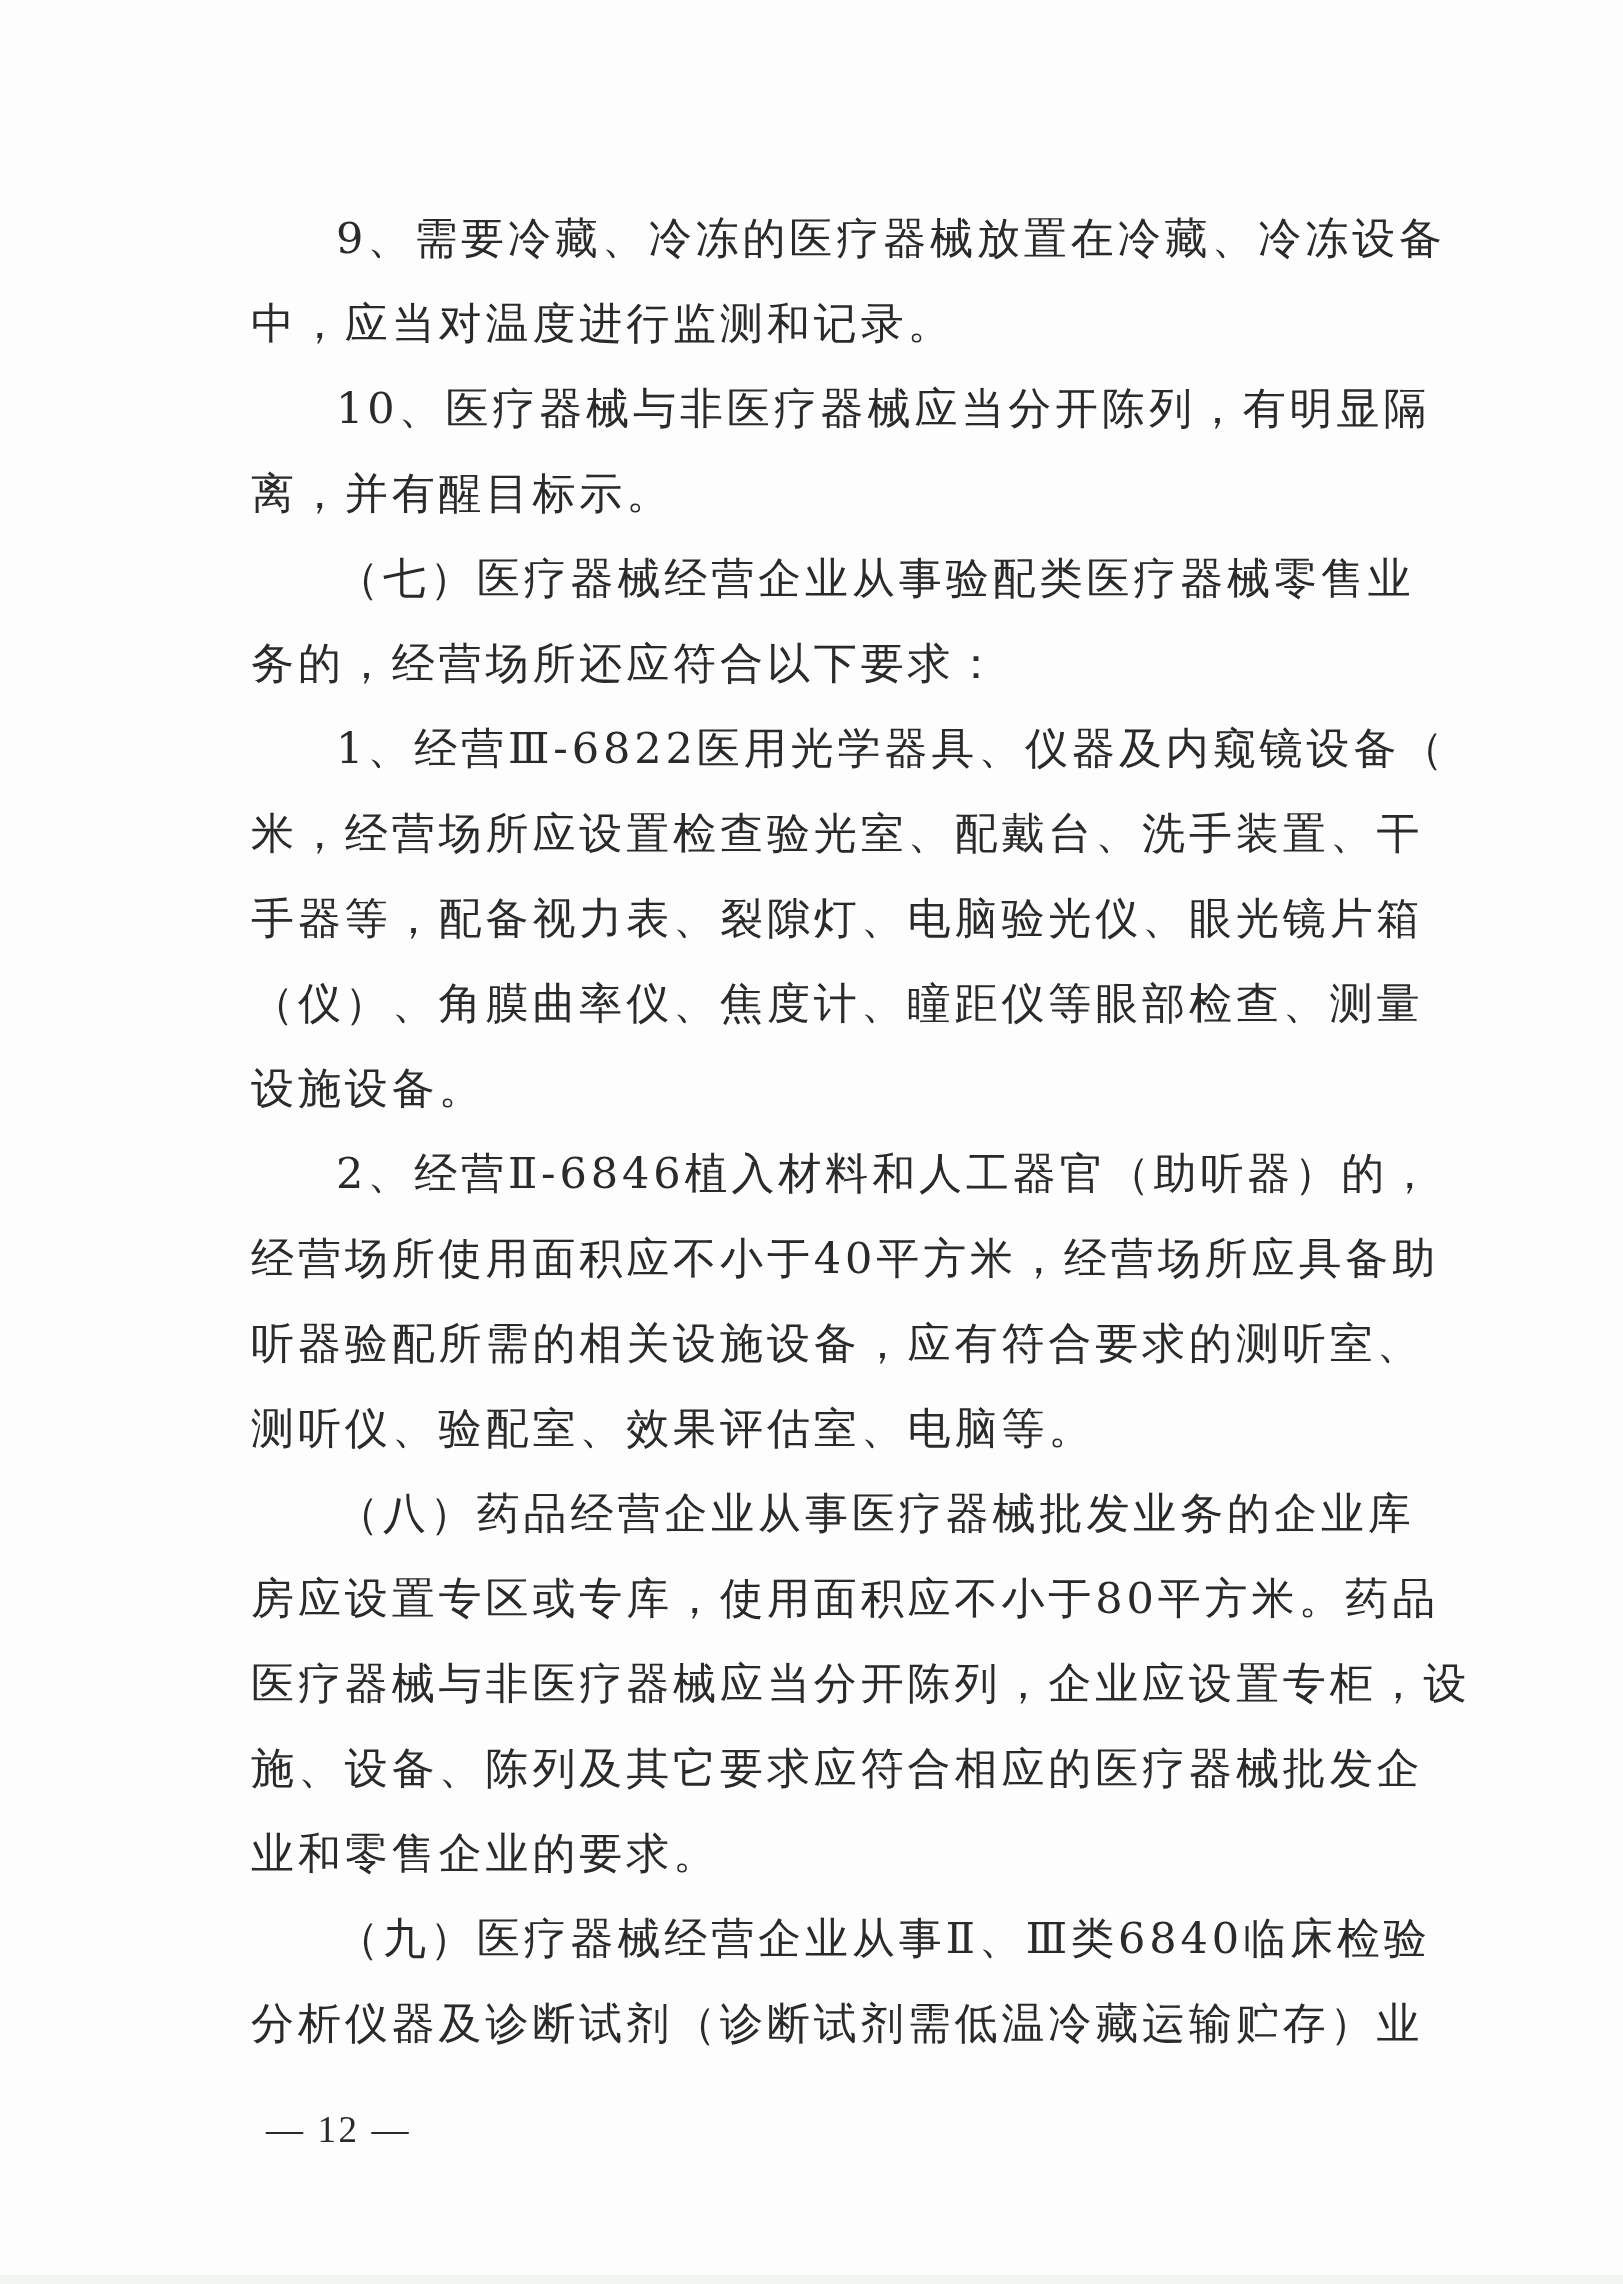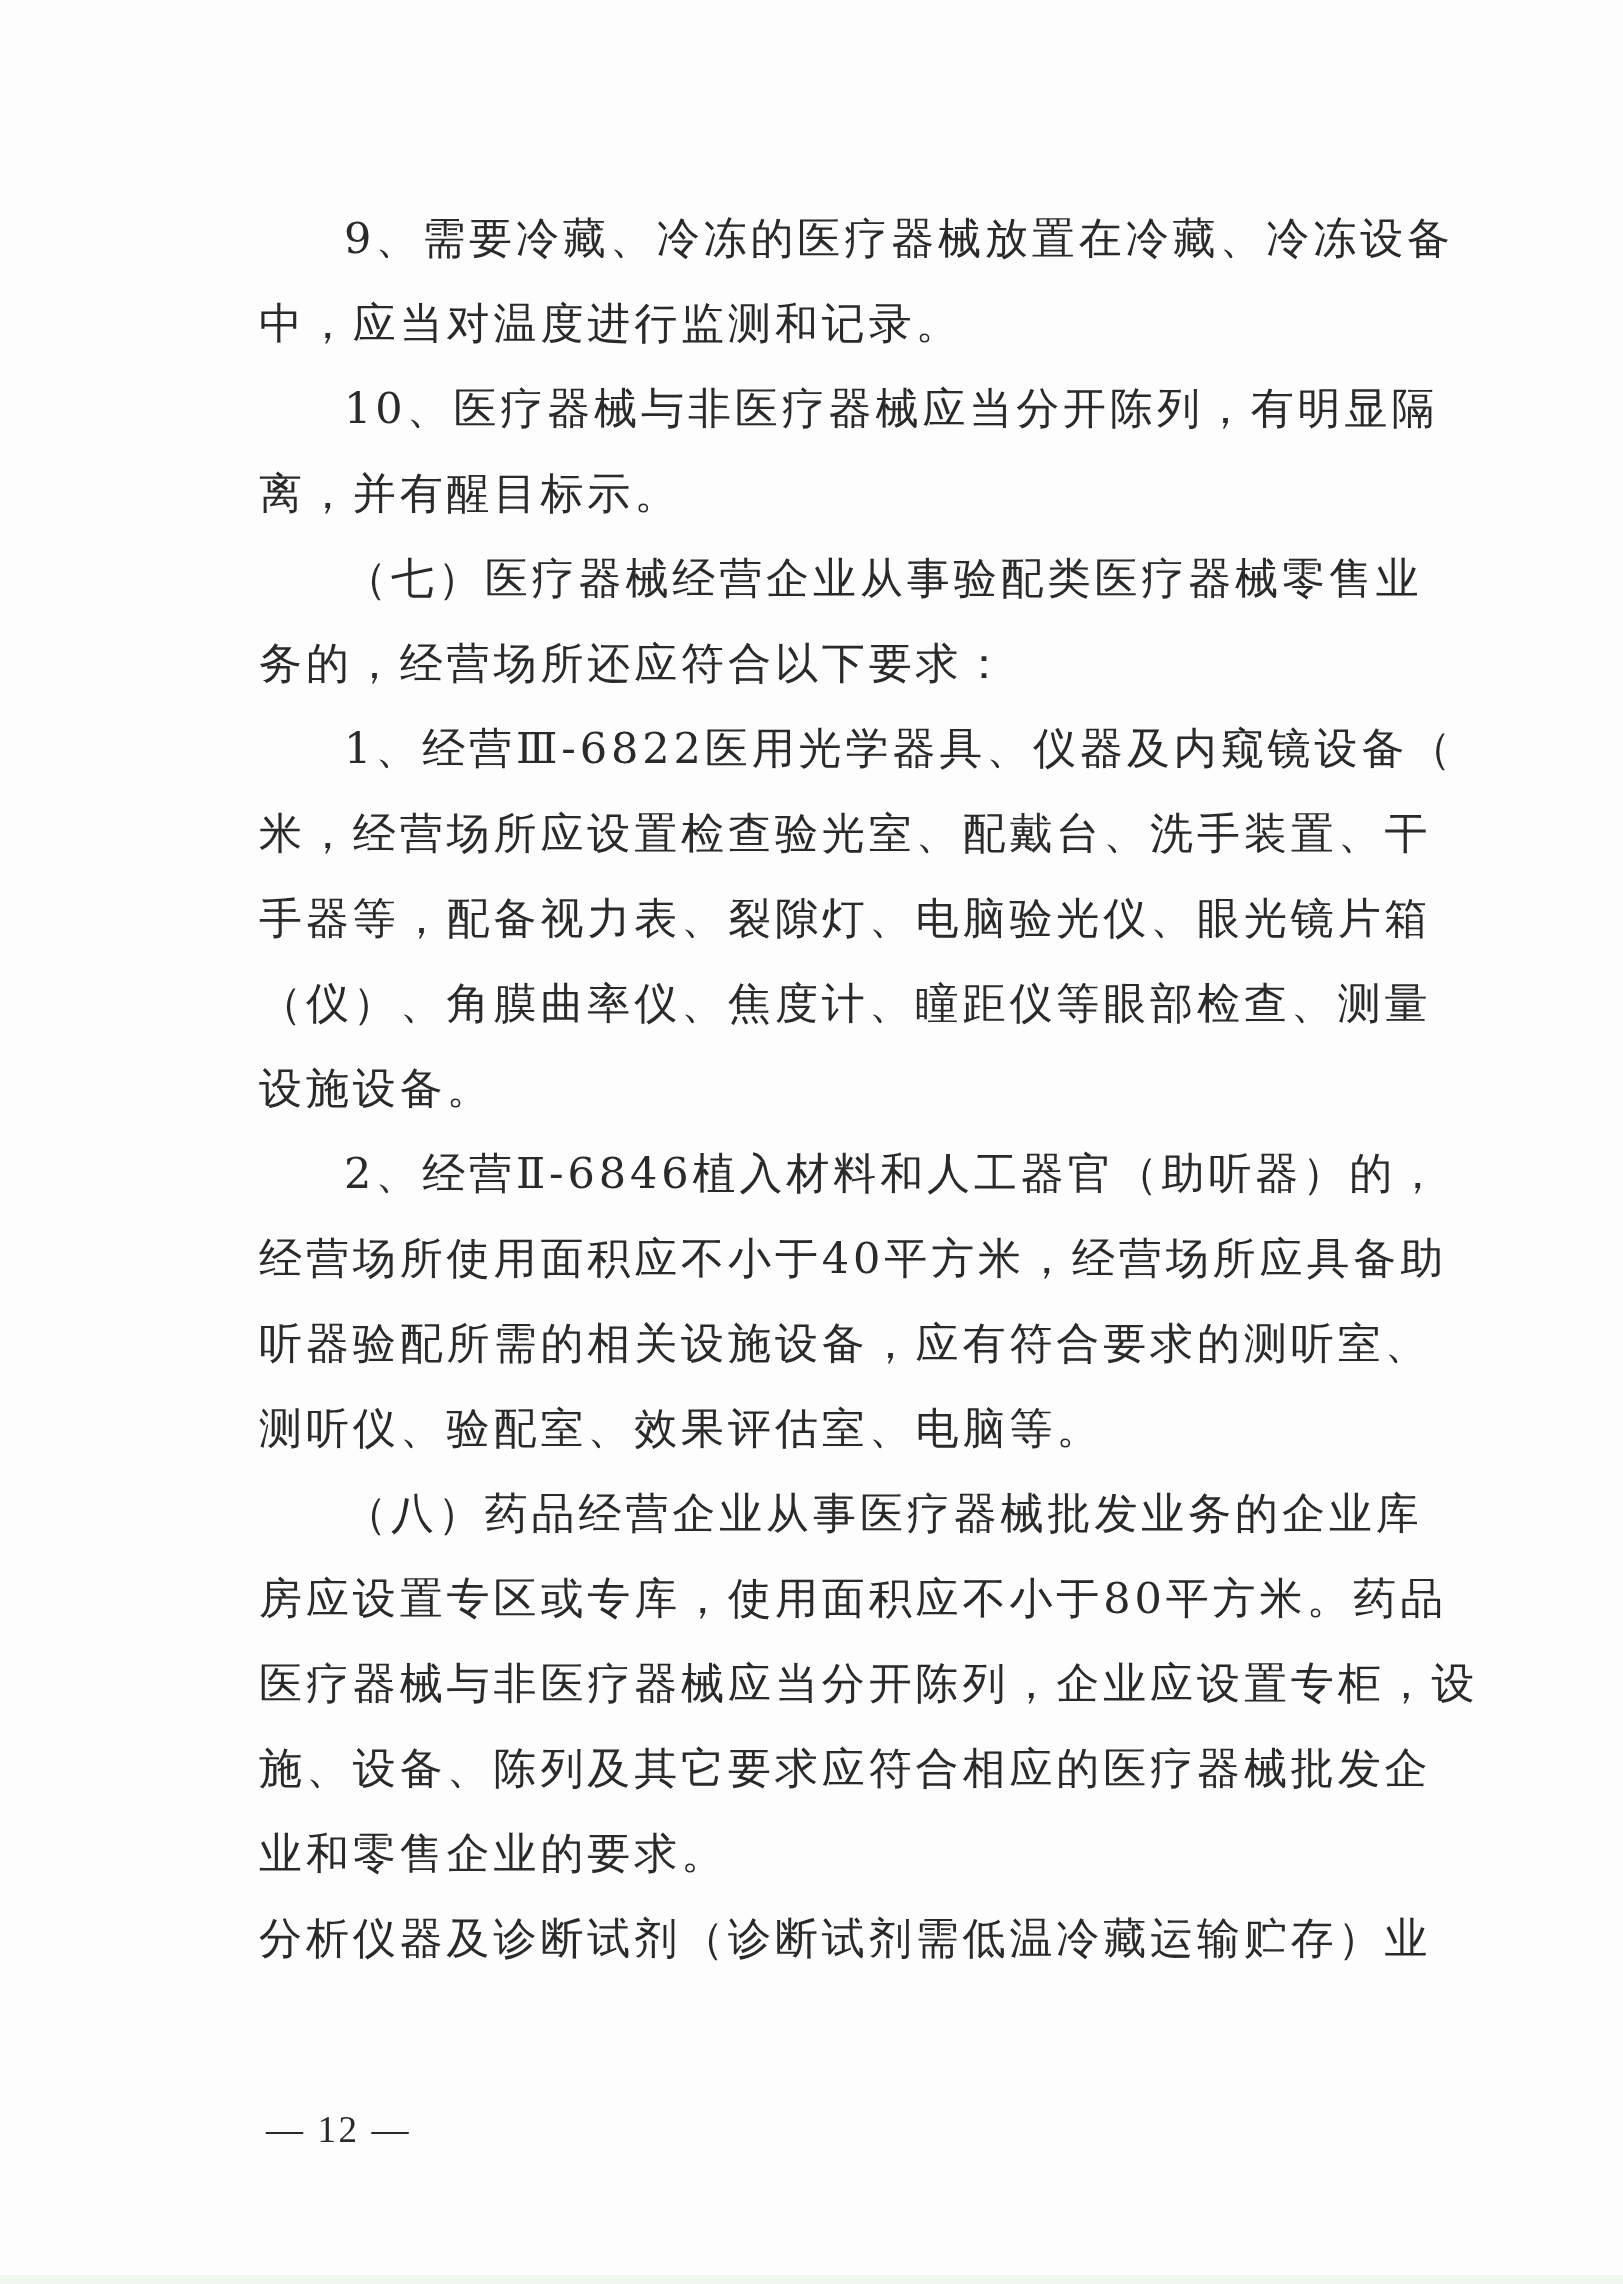--- a/index.html
+++ b/index.html
@@ -29,21 +29,20 @@
       top: 196px;
       width: 1122px;
     }
     .line {
       height: 85px;
       line-height: 85px;
       font-size: 43px;
       letter-spacing: 3.9px;
       white-space: nowrap;
       overflow: visible;
-      margin-left: 8px;
     }
     .line.indent {
       padding-left: 85px;
     }
     .page-number {
       position: absolute;
       left: 241px;
       top: 2108px;
       font-size: 37px;
       font-family: "Liberation Serif", "DejaVu Serif", serif;
@@ -78,19 +77,20 @@
     <div class="line">设施设备。</div>
     <div class="line indent">2、经营Ⅱ-6846植入材料和人工器官（助听器）的，</div>
     <div class="line">经营场所使用面积应不小于40平方米，经营场所应具备助</div>
     <div class="line">听器验配所需的相关设施设备，应有符合要求的测听室、</div>
     <div class="line">测听仪、验配室、效果评估室、电脑等。</div>
     <div class="line indent">（八）药品经营企业从事医疗器械批发业务的企业库</div>
     <div class="line">房应设置专区或专库，使用面积应不小于80平方米。药品</div>
     <div class="line">医疗器械与非医疗器械应当分开陈列，企业应设置专柜，设</div>
     <div class="line">施、设备、陈列及其它要求应符合相应的医疗器械批发企</div>
     <div class="line">业和零售企业的要求。</div>
+    <div class="line indent">（九）医疗器械经营企业从事Ⅱ、Ⅲ类6840临床检验</div>
     <div class="line">分析仪器及诊断试剂（诊断试剂需低温冷藏运输贮存）业</div>
   </div>
 
   <div class="page-number">— 12 —</div>
   <div class="scan-edge"></div>
 </div>
 
 
 </body></html>

